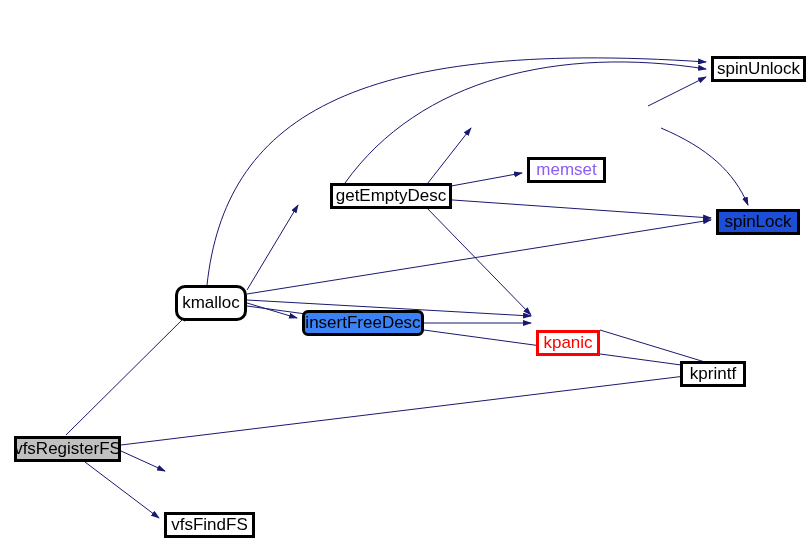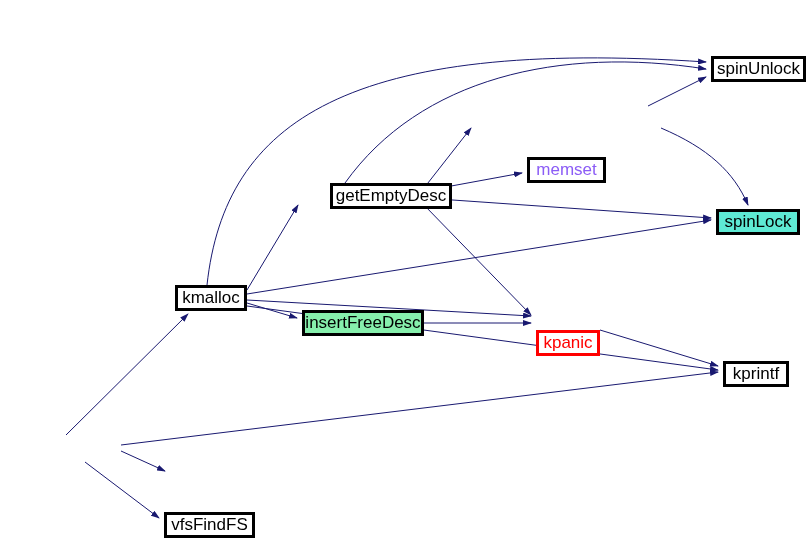--- a/index.html
+++ b/index.html
@@ -23,29 +23,29 @@
     color:#000000;
     font-size:17px;
     display:flex; align-items:center; justify-content:center;
     white-space:nowrap;
     cursor:pointer;
   }
   
   #n-vfsRegisterFS { left:14px;  top:436px; width:107px; height:26px; }
   #n-memcpy        { left:170px; top:462px; width:84px;  height:26px; }
   #n-vfsFindFS     { left:164px; top:512px; width:91px;  height:26px; }
-  #n-kmalloc       { left:175px; top:285px; width:72px;  height:26px; }
+  #n-kmalloc       { left:175px; top:285px; width:72px;  height:36px;border-radius:10px; }
   #n-insertFreeDesc{ left:302px; top:310px; width:122px; height:26px; }
   #n-getEmptyDesc  { left:302px; top:183px; width:122px; height:26px;margin-left:28px; }
   #n-vmm           { left:475px; top:106px; width:186px; height:26px; }
   #n-memset        { left:527px; top:157px; width:79px;  height:26px; }
   #n-spinLock      { left:716px; top:209px; width:84px;  height:26px; }
   #n-spinUnlock    { left:711px; top:56px;  width:95px;  height:26px; }
   #n-kpanic        { left:536px; top:310px; width:64px;  height:26px;margin-top:20px; }
-  #n-kprintf       { left:723px; top:361px; width:66px;  height:26px; }
+  #n-kprintf       { left:680px; top:361px; width:66px;  height:26px; }
 </style>
 </head>
 <body>
 
 <div id="canvas" style="background: rgb(255, 255, 255);">
 
   <svg id="edges" viewBox="0 0 811 544" xmlns="http://www.w3.org/2000/svg">
     <defs>
       <marker id="arrow" markerWidth="9" markerHeight="6" refX="8" refY="3" orient="auto" markerUnits="userSpaceOnUse">
         <path d="M0,0 L9,3 L0,6 z" fill="#191970"></path>
@@ -65,23 +65,24 @@
     <path class="edge" d="M424,191 L522,173" marker-end="url(#arrow)" stroke="#191970"></path>
     <path class="edge" d="M424,198 L711,218" marker-end="url(#arrow)" stroke="#191970"></path>
     <path class="edge" d="M345,183 C420,78 560,46 706,69" marker-end="url(#arrow)" stroke="#191970"></path>
     <path class="edge" d="M424,205 L531,315" marker-end="url(#arrow)" stroke="#191970"></path>
     <path class="edge" d="M648,106 L706,77" marker-end="url(#arrow)" stroke="#191970"></path>
     <path class="edge" d="M661,128 C708,148 734,172 748,205" marker-end="url(#arrow)" stroke="#191970"></path>
     <path class="edge" d="M424,323 L531,323" marker-end="url(#arrow)" stroke="#191970"></path>
     <path class="edge" d="M600,330 L718,366" marker-end="url(#arrow)" stroke="#191970"></path>
   </svg>
 
+  <div class="node" id="n-vfsRegisterFS" style="background: rgb(192, 192, 192); border-color: rgb(0, 0, 0); color: rgb(0, 0, 0);">vfsRegisterFS</div>
   <div class="node" id="n-vfsFindFS" style="background: rgb(255, 255, 255); border-color: rgb(0, 0, 0); color: rgb(0, 0, 0);">vfsFindFS</div>
   <div class="node" id="n-kmalloc" style="background: rgb(255, 255, 255); border-color: rgb(0, 0, 0); color: rgb(0, 0, 0);">kmalloc</div>
-  <div class="node" id="n-insertFreeDesc" style="background: #86efac; border-color: rgb(0, 0, 0); color: rgb(0, 0, 0);">insertFreeDesc</div>
+  <div class="node" id="n-insertFreeDesc" style="background: #3b82f6; border-color: rgb(0, 0, 0); color: rgb(0, 0, 0); border-radius: 6px;">insertFreeDesc</div>
   <div class="node" id="n-getEmptyDesc" style="background: rgb(255, 255, 255); border-color: rgb(0, 0, 0); color: rgb(0, 0, 0);">getEmptyDesc</div>
   <div class="node" id="n-memset" style="background: rgb(255, 255, 255); border-color: rgb(0, 0, 0); color: #8b5cf6;">memset</div>
-  <div class="node" id="n-spinLock" style="background: #5eead4; border-color: rgb(0, 0, 0); color: rgb(0, 0, 0);">spinLock</div>
+  <div class="node" id="n-spinLock" style="background: #1d4ed8; border-color: rgb(0, 0, 0); color: rgb(0, 0, 0);">spinLock</div>
   <div class="node" id="n-spinUnlock" style="background: rgb(255, 255, 255); border-color: rgb(0, 0, 0); color: rgb(0, 0, 0);">spinUnlock</div>
   <div class="node" id="n-kpanic" style="background: rgb(255, 255, 255); border-color: rgb(255, 0, 0); color: rgb(255, 0, 0);">kpanic</div>
   <div class="node" id="n-kprintf" style="background: rgb(255, 255, 255); border-color: rgb(0, 0, 0); color: rgb(0, 0, 0);">kprintf</div>
 
 </div>
 
 </body></html>

